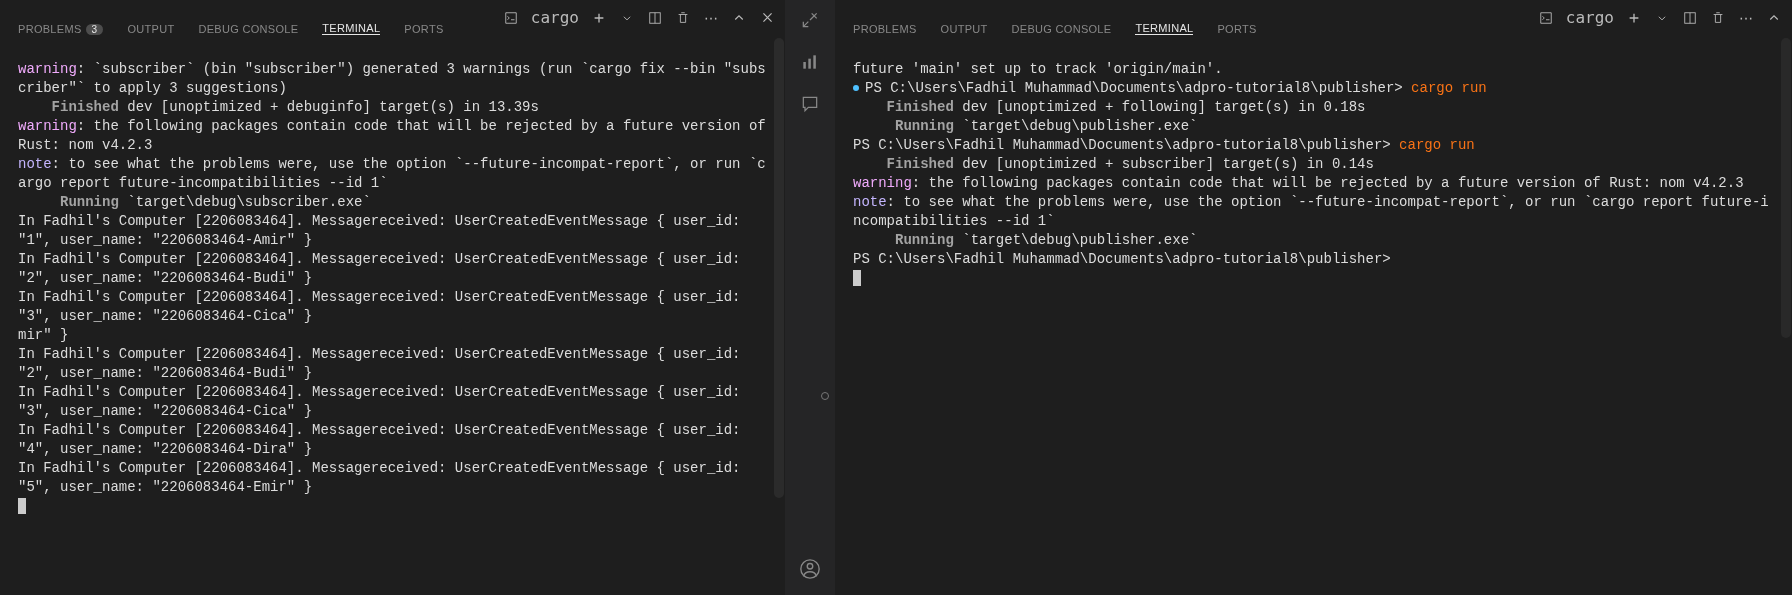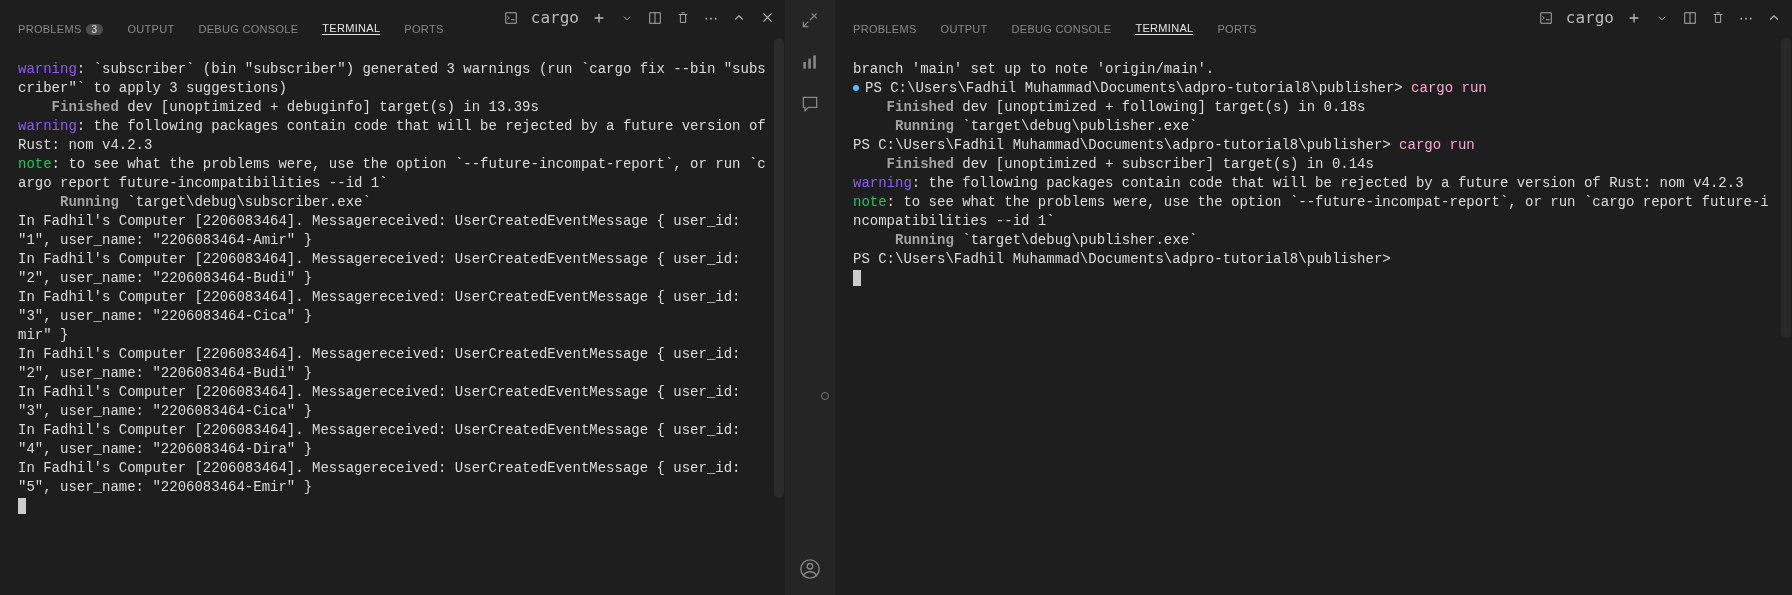--- a/index.html
+++ b/index.html
@@ -9,25 +9,25 @@
 .pane.center { width:50px; background:#252526; display:flex; flex-direction:column; align-items:center; padding-top:8px; gap:18px; }
 .pane.right { flex:1; background:#1e1e1e; }
 .tabs { display:flex; align-items:flex-end; height:35px; padding-left:18px; gap:24px; color:#888; font-size:11px; position:relative; }
 .tab { cursor:pointer; letter-spacing:0.3px; }
 .tab.active { color:#e6e6e6; border-bottom:1px solid #e6e6e6; }
 .badge { background:#4d4d4d; color:#e6e6e6; border-radius:10px; padding:0 6px; font-size:10px; margin-left:4px; }
 .toolbar-right { position:absolute; right:10px; top:0; height:35px; display:flex; align-items:center; gap:12px; color:#bbb; font-size:14px; }
 .toolbar-right .lbl { font-family:Consolas,monospace; font-size:16px; }
 .ico { width:16px; height:16px; display:flex; align-items:center; justify-content:center; cursor:pointer; fill:#bbb; color:#bbb; }
 .term { flex:1; padding:6px 18px; font-family:Consolas,"Courier New",monospace; font-size:14px; line-height:19px; white-space:pre-wrap; word-break:break-all; overflow:hidden; }
-.c-warn { color:#8b5cf6; }
+.c-warn { color:#f0abfc; }
 .c-white { color:#dcdcdc; }
 .c-green { color:#a3a3a3; font-weight:bold; }
-.c-note { color:#22c55e; }
-.c-cmd { color:#f9a8d4; }
+.c-note { color:#c4b5fd; }
+.c-cmd { color:#f97316; }
 .cursor { display:inline-block; width:8px; height:16px; background:#cccccc; vertical-align:text-bottom; }
 .center-icon { width:24px; height:24px; display:flex; align-items:center; justify-content:center; fill:#888; cursor:pointer; }
 .bullet { width:6px; height:6px; border-radius:3px; background:#4fc1ff; display:inline-block; margin-right:6px; vertical-align:middle; }
 .circle-open { width:8px; height:8px; border:1px solid #777; border-radius:4px; margin-top:22px; }
 .scrollbar { position:absolute; right:1px; top:38px; width:10px; height:460px; background:rgba(120,120,120,0.15); border-radius:5px; }
 .scrollbar2 { position:absolute; right:1px; top:38px; width:10px; height:300px; background:rgba(120,120,120,0.12); border-radius:5px; }
 svg { display:block; }
 </style>
 </head>
 <body>
@@ -166,21 +166,21 @@
         </span>
       <span class="ico">⋯</span>
       <span class="ico">
           <svg viewBox="0 0 16 16" width="12" height="12">
             <path d="M3 10l5-5 5 5" stroke="#bbb" fill="none" stroke-width="1.5"></path>
           </svg>
         </span>
     </div>
   </div>
   <div class="term">
-<span class="c-white">branch 'main' set up to note 'origin/main'.</span>
+<span class="c-white">future 'main' set up to track 'origin/main'.</span>
 <span class="bullet"></span><span class="c-white">PS C:\Users\Fadhil Muhammad\Documents\adpro-tutorial8\publisher&gt; </span><span class="c-cmd">cargo run</span>
 <span class="c-green">    Finished</span><span class="c-white"> dev [unoptimized + following] target(s) in 0.18s</span>
 <span class="c-green">     Running</span><span class="c-white"> `target\debug\publisher.exe`</span>
 <span class="c-white">PS C:\Users\Fadhil Muhammad\Documents\adpro-tutorial8\publisher&gt; </span><span class="c-cmd">cargo run</span>
 <span class="c-green">    Finished</span><span class="c-white"> dev [unoptimized + subscriber] target(s) in 0.14s</span>
 <span class="c-warn">warning</span><span class="c-white">: the following packages contain code that will be rejected by a future version of Rust: nom v4.2.3</span>
 <span class="c-note">note</span><span class="c-white">: to see what the problems were, use the option `--future-incompat-report`, or run `cargo report future-incompatibilities --id 1`</span>
 <span class="c-green">     Running</span><span class="c-white"> `target\debug\publisher.exe`</span>
 <span class="c-white">PS C:\Users\Fadhil Muhammad\Documents\adpro-tutorial8\publisher&gt;</span>
 <span class="cursor"></span></div>

